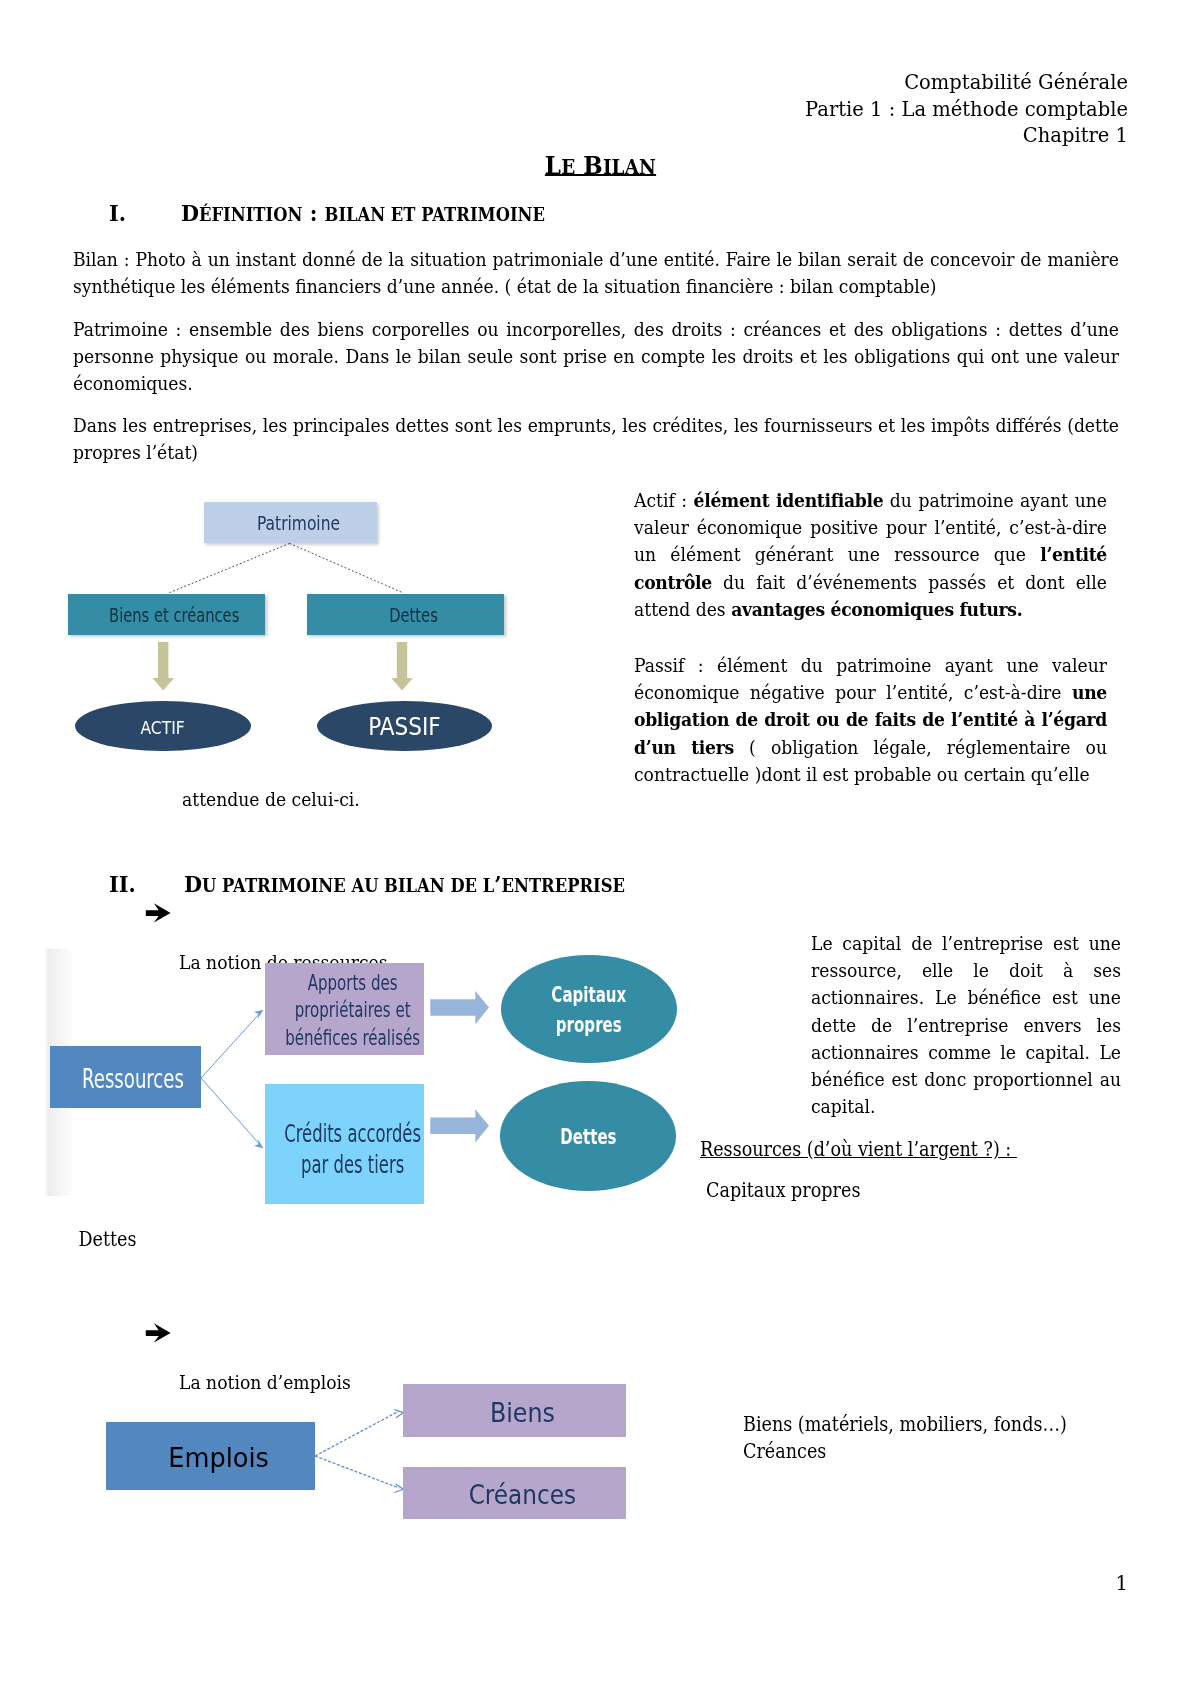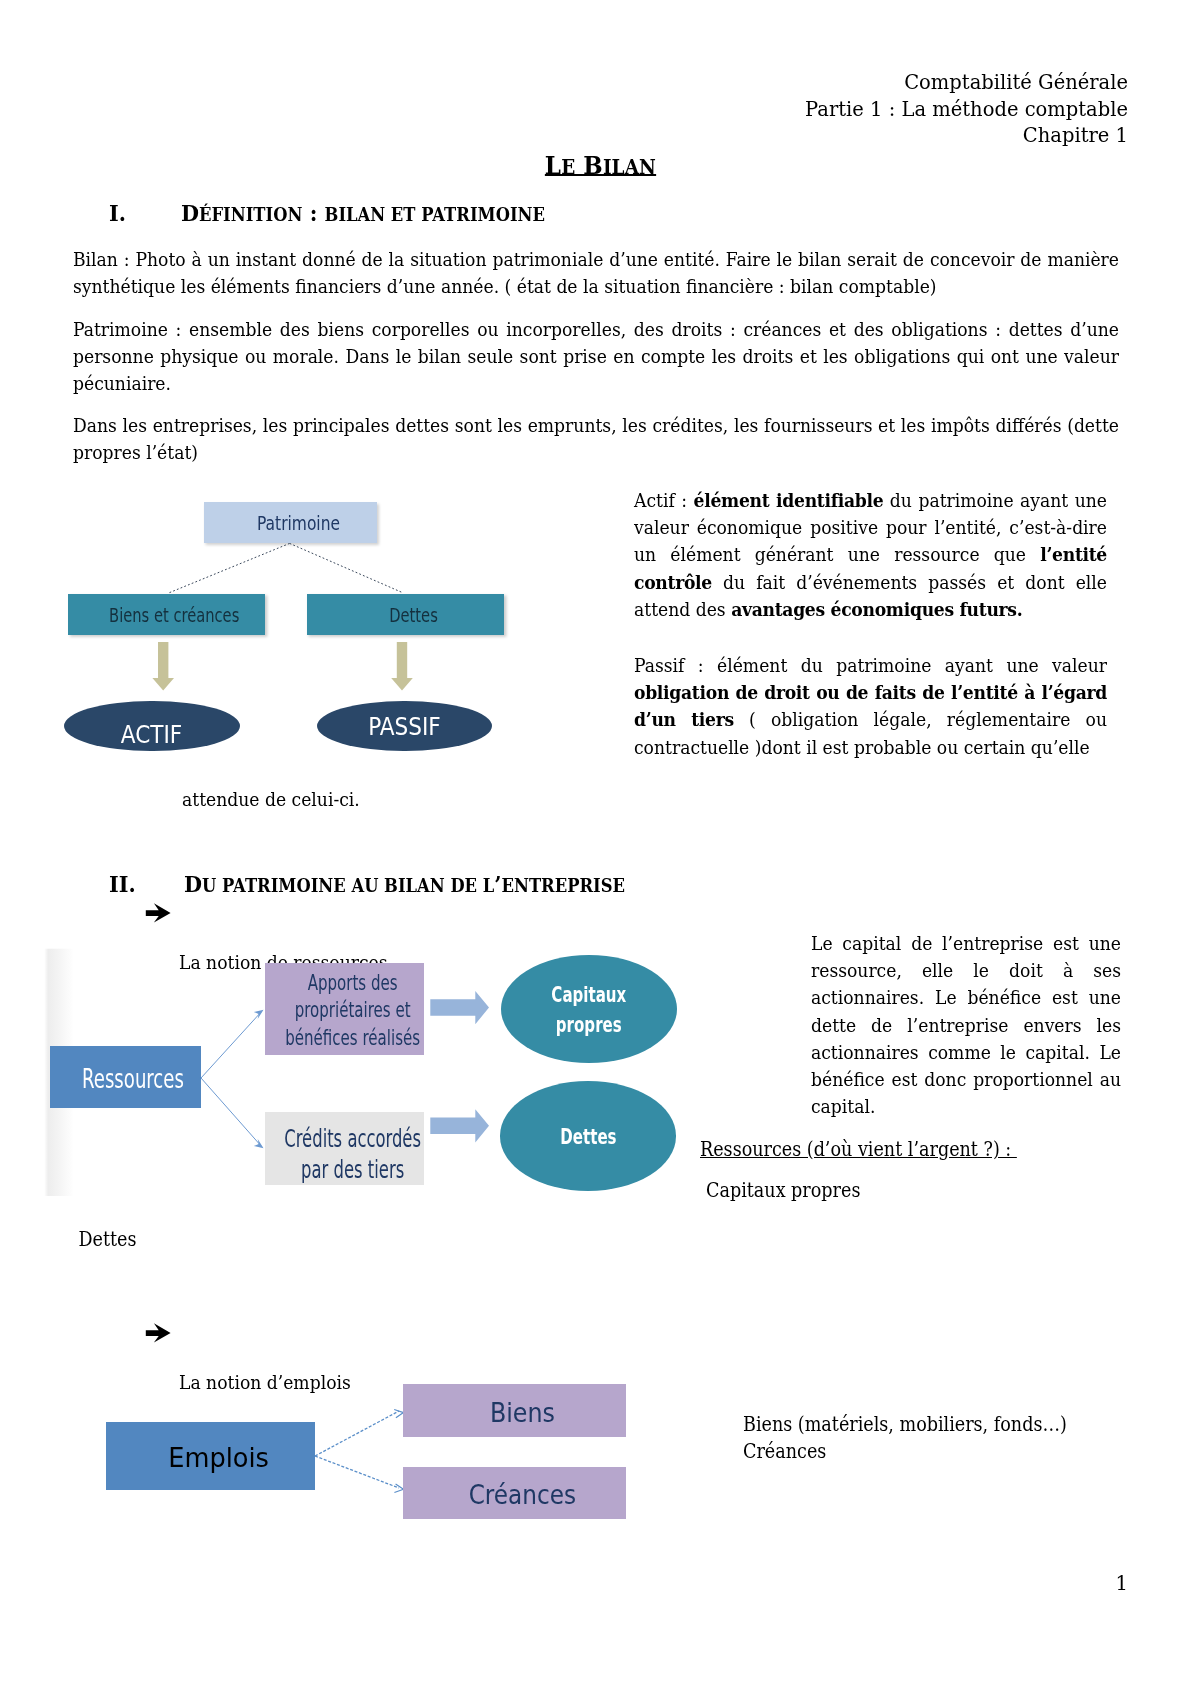--- a/index.html
+++ b/index.html
@@ -75,38 +75,39 @@
   </div>
 
   <div class="para" style="left:73px;top:246px;width:1046px;">
       <div class="l">Bilan : Photo à un instant donné de la situation patrimoniale d’une entité. Faire le bilan serait de concevoir de manière</div>
       <div class="l last">synthétique les éléments financiers d’une année. ( état de la situation financière : bilan comptable)</div>
     </div>
 
   <div class="para" style="left:73px;top:316px;width:1046px;">
       <div class="l">Patrimoine : ensemble des biens corporelles ou incorporelles, des droits : créances et des obligations : dettes d’une</div>
       <div class="l">personne physique ou morale. Dans le bilan seule sont prise en compte les droits et les obligations qui ont une valeur</div>
-      <div class="l last">pécuniaire.</div>
+      <div class="l last">économiques.</div>
     </div>
 
   <div class="para" style="left:73px;top:411.5px;width:1046px;">
       <div class="l">Dans les entreprises, les principales dettes sont les emprunts, les crédites, les fournisseurs et les impôts différés (dette</div>
       <div class="l last">propres l’état)</div>
     </div>
 
   <div class="para" style="left:634px;top:487px;width:473px;">
       <div class="l">Actif : <b>élément identifiable</b> du patrimoine ayant une</div>
       <div class="l">valeur économique positive pour l’entité, c’est-à-dire</div>
       <div class="l">un élément générant une ressource que <b>l’entité</b></div>
       <div class="l"><b>contrôle</b> du fait d’événements passés et dont elle</div>
       <div class="l last">attend des <b>avantages économiques futurs.</b></div>
     </div>
 
   <div class="para" style="left:634px;top:652px;width:473px;">
       <div class="l">Passif : élément du patrimoine ayant une valeur</div>
+      <div class="l">économique négative pour l’entité, c’est-à-dire <b>une</b></div>
       <div class="l"><b>obligation de droit ou de faits de l’entité à l’égard</b></div>
       <div class="l"><b>d’un tiers</b> ( obligation légale, réglementaire ou</div>
       <div class="l last">contractuelle )dont il est probable ou certain qu’elle</div>
     </div>
 
   <div class="para" style="left:182px;top:786px;width:928px;">
       <div class="l last">attendue de celui-ci.</div>
     </div>
 
   <div class="dg" id="dg1" style="left:0;top:0;width:1200px;height:0;">
@@ -129,21 +130,21 @@
     </svg>
     <div class="box" style="left:203.5px;top:502px;width:173.5px;height:41px;background:#bed0e8;color:#1f3864;font-size:19.8px;">
         <span>Patrimoine</span>
       </div>
     <div class="box" style="left:68px;top:593.5px;width:197.3px;height:41.3px;background:#358ca5;color:#14303e;font-size:18.8px;">
         <span>Biens et créances</span>
       </div>
     <div class="box" style="left:306.5px;top:593.5px;width:197.9px;height:41.3px;background:#358ca5;color:#14303e;font-size:18.8px;">
         <span>Dettes</span>
       </div>
-    <div class="ell" style="left:64px;top:700.5px;width:175.8px;height:50.8px;background:#2a4768;color:#fff;font-size:25px;align-items:flex-end;--sx:.96;">
+    <div class="ell" style="left:75px;top:700.5px;width:175.8px;height:50.8px;background:#2a4768;color:#fff;font-size:18px;--sx:.96;">
         <span>ACTIF</span>
       </div>
     <div class="ell" style="left:316.7px;top:700.5px;width:175.8px;height:50.8px;background:#2a4768;color:#fff;font-size:25px;--sx:.96;">
         <span>PASSIF</span>
       </div>
   </div>
 
   <div class="sec" style="left:108.6px;top:870.5px;">
     <span class="num">II.</span>
     <span class="ttl" style="left:75.4px;">D<span class="s">U PATRIMOINE AU BILAN DE L</span>’<span class="s">ENTREPRISE</span></span>
@@ -181,21 +182,21 @@
     <div class="box nowrapbox" style="left:49.9px;top:1046px;width:150.7px;height:61.8px;background:#5287c0;color:#fff;font-size:26.5px;">
         <span>Ressources</span>
       </div>
     <div class="box" style="left:264.5px;top:962.8px;width:159.9px;height:92.4px;background:#b6a6cc;color:#1f3864;font-size:22px;line-height:1.255;padding-top:2px;">
         <span>
           <span class="dl">Apports des</span>
           <span class="dl">propriétaires et</span>
           <span class="dl">bénéfices réalisés</span>
         </span>
       </div>
-    <div class="box" style="left:264.5px;top:1084.2px;width:159.9px;height:73px;background:#e5e5e5;color:#1f3864;font-size:24px;line-height:1.3;padding-top:12px;margin-top:28px;">
+    <div class="box" style="left:264.5px;top:1084.2px;width:159.9px;height:120px;background:#7dd3fc;color:#1f3864;font-size:24px;line-height:1.3;padding-top:12px;">
         <span>
           <span class="dl">Crédits accordés</span>
           <span class="dl">par des tiers</span>
         </span>
       </div>
     <div class="ell" style="left:500.8px;top:954.5px;width:176px;height:108.3px;background:#358ca5;color:#fff;font-size:22px;font-weight:bold;line-height:1.377;">
         <span>
           <span class="dl">Capitaux</span>
           <span class="dl">propres</span>
         </span>

